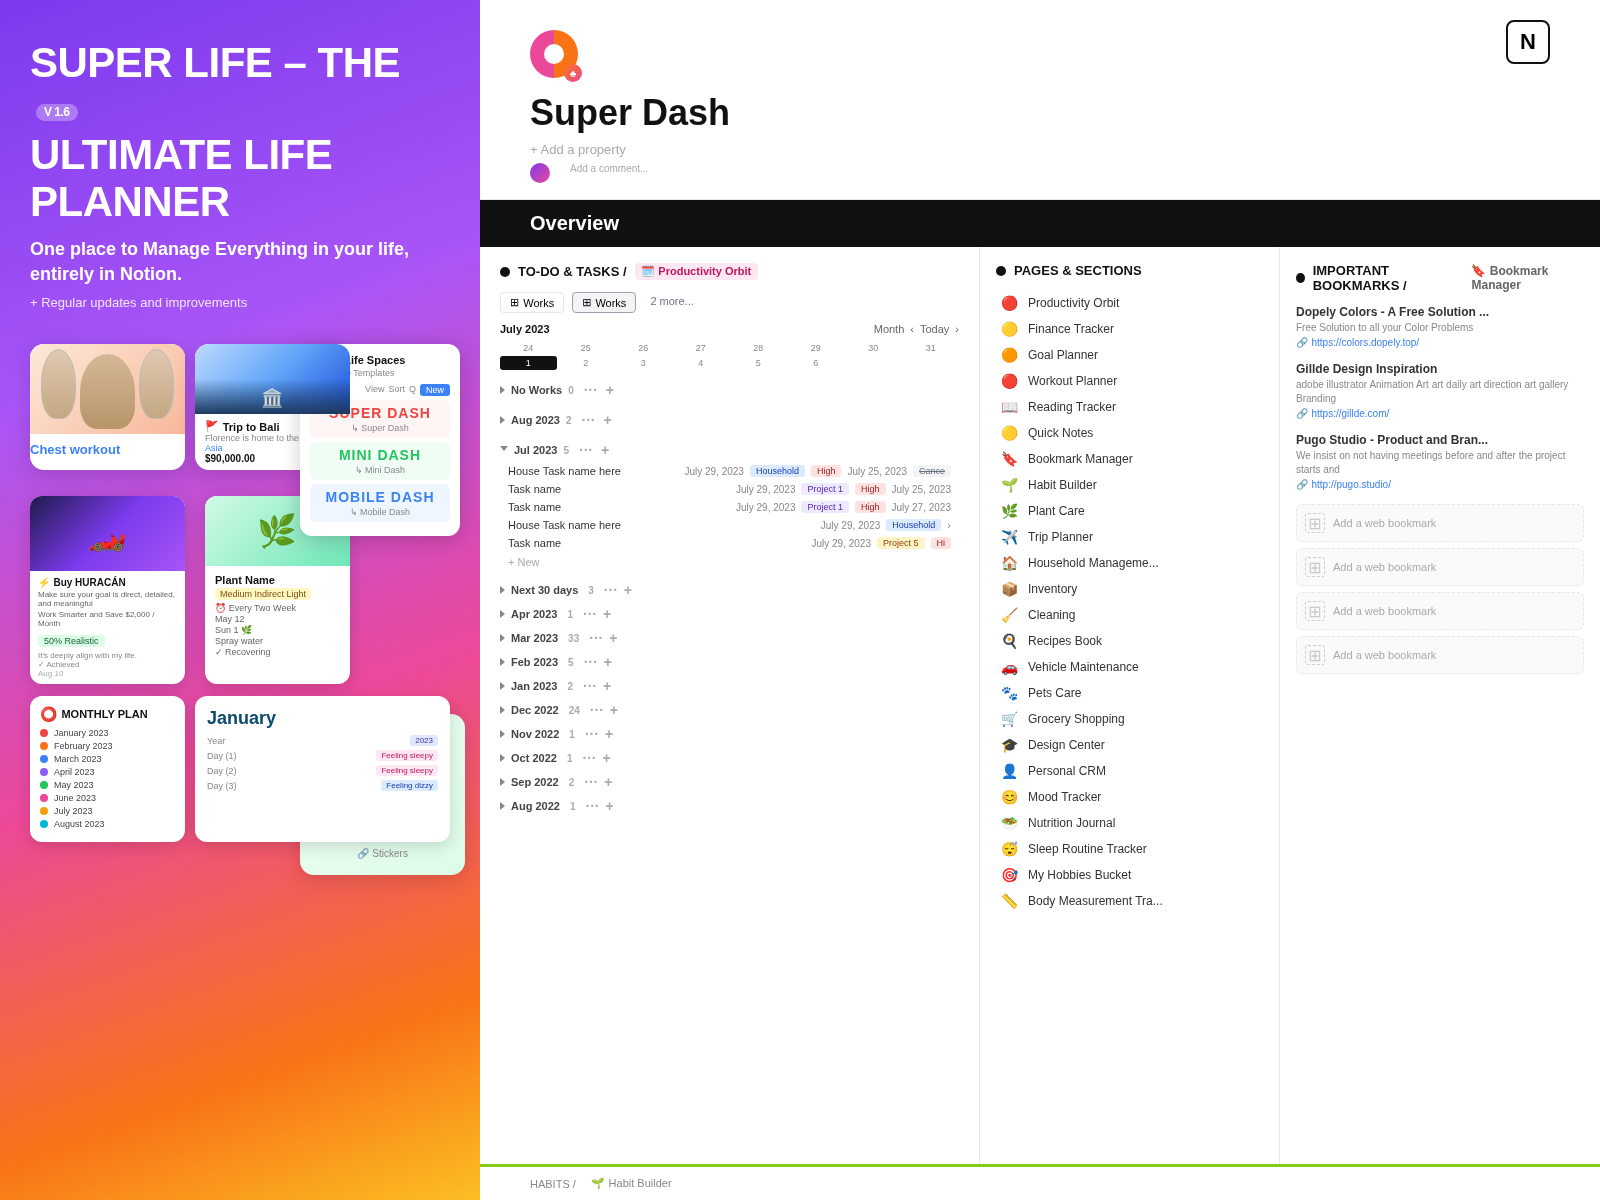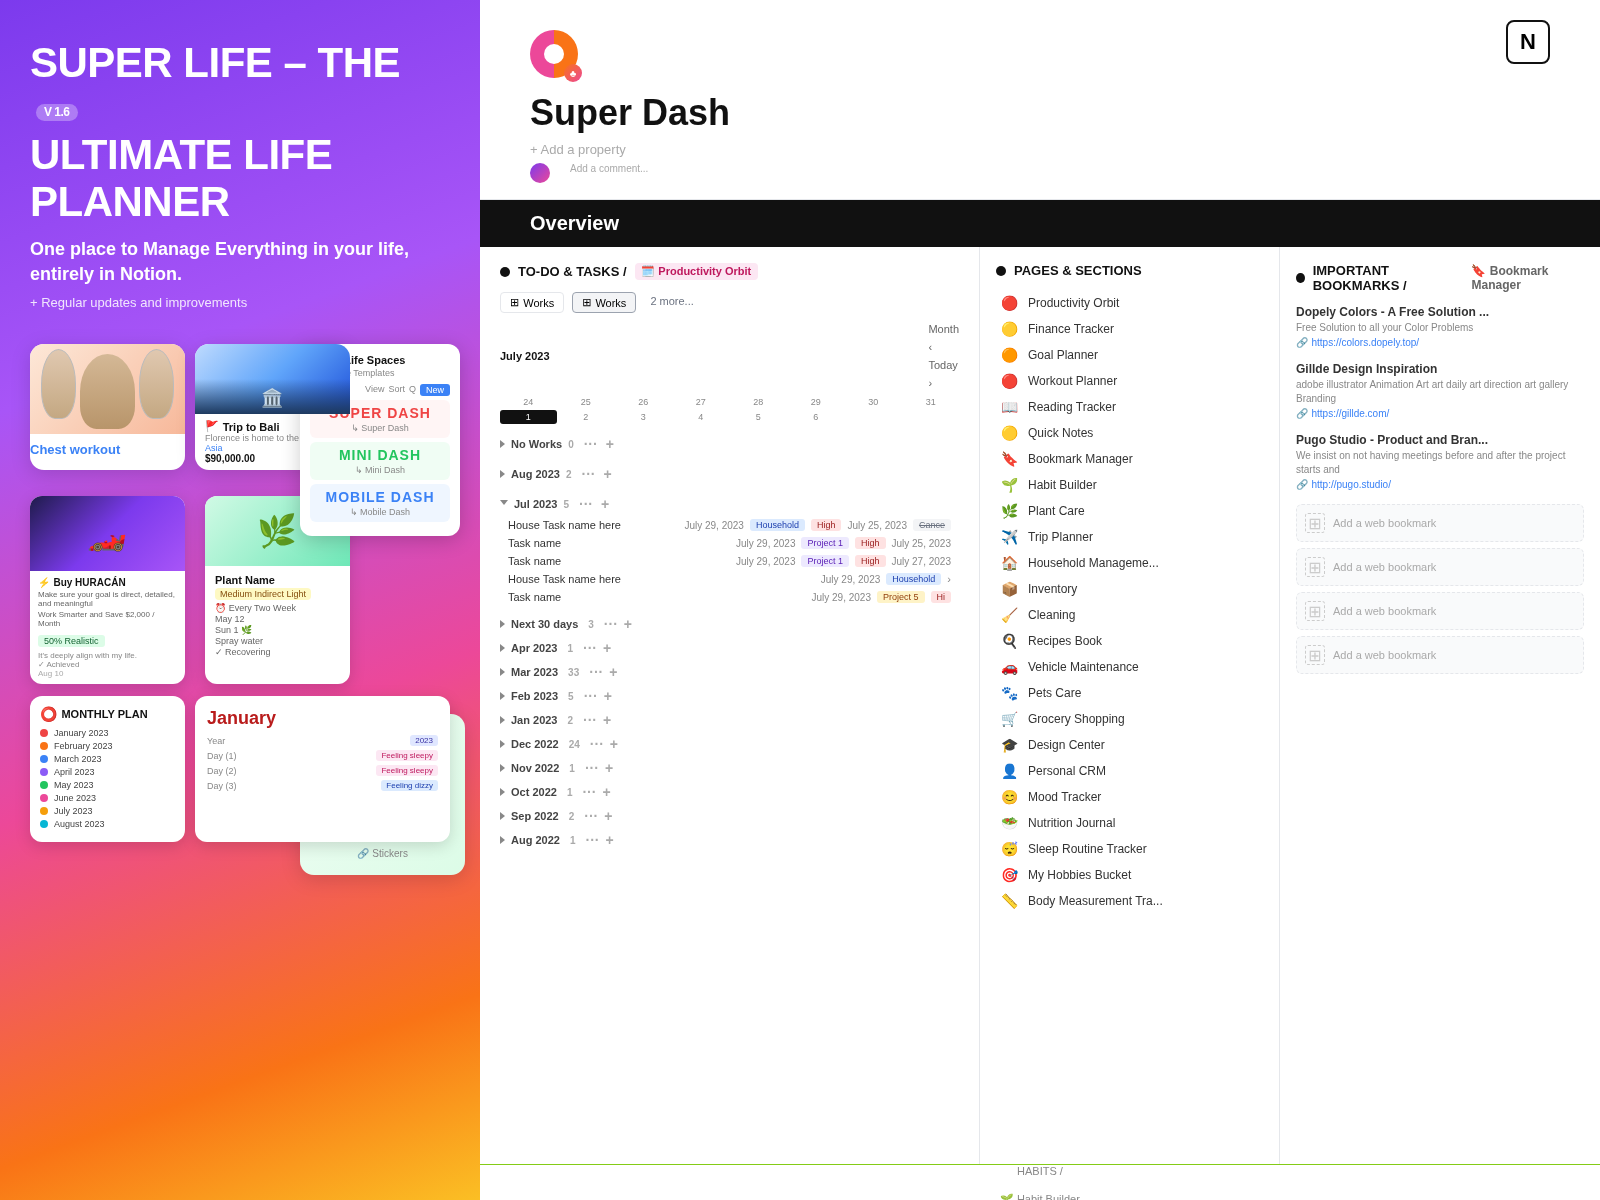--- a/index.html
+++ b/index.html
@@ -157,21 +157,21 @@
     .january-card {
       position: absolute;
       bottom: 10px;
       left: 10px;
       width: 165px;
       background: #fff;
       border-radius: 12px;
       padding: 12px;
       box-shadow: 0 4px 16px rgba(0,0,0,0.15);
     }
-    .jan-title { font-size: 18px; font-weight: 700; color: #b91c1c; margin-bottom: 6px; }
+    .jan-title { font-size: 18px; font-weight: 700; color: #0c4a6e; margin-bottom: 6px; }
     .jan-row { display: flex; justify-content: space-between; align-items: center; font-size: 9px; color: #444; margin-bottom: 4px; }
     .jan-key { color: #888; }
     .jan-badge { background: #e0e7ff; color: #3730a3; font-size: 8px; padding: 1px 5px; border-radius: 3px; }
     .feeling-badge { background: #fce7f3; color: #be185d; font-size: 8px; padding: 1px 5px; border-radius: 3px; }
     .feeling-badge2 { background: #dbeafe; color: #1e40af; font-size: 8px; padding: 1px 5px; border-radius: 3px; }
 
     
     .right-panel {
       position: absolute;
       left: 480px; top: 0;
@@ -279,28 +279,27 @@
     }
     .bookmark-item { margin-bottom: 14px; }
     .bookmark-title { font-size: 12px; font-weight: 600; color: #333; margin-bottom: 2px; }
     .bookmark-desc { font-size: 10px; color: #888; line-height: 1.4; margin-bottom: 2px; }
     .bookmark-link { font-size: 10px; color: #3b82f6; display: flex; align-items: center; gap: 3px; }
     .add-bookmark { display: flex; align-items: center; gap: 8px; padding: 8px; background: #f9fafb; border-radius: 6px; font-size: 11px; color: #aaa; margin-bottom: 6px; cursor: pointer; border: 1px dashed #e5e7eb; }
 
     
     .footer-bar {
       height: 36px;
-      border-top: 1px solid #84cc16;
+      border-top: 3px solid #84cc16;
       display: flex;
       align-items: center;
       padding: 0 50px;
       font-size: 11px;
       color: #888;
       gap: 16px;
-      flex-direction: column;
     }
   </style>
 </head>
 <body>
 
 <div class="hero">
   <div style="display:flex; justify-content:space-between; align-items:flex-start;">
     <div>
       <div class="hero-title">
         <span>SUPER LIFE – THE</span>
@@ -514,21 +513,21 @@
         </button>
         <button class="tab-btn active">
           <span>⊞</span>
             <span>Works</span>
         </button>
         <span class="more-btn">2 more...</span>
       </div>
 
       <div class="calendar-header">
         <span class="cal-month">July 2023</span>
-        <div style="display:flex; align-items:flex-start; gap:6px;flex-direction:column;">
+        <div style="display:flex; align-items:center; gap:6px;">
           <span>Month</span>
           <span class="cal-nav">‹</span>
           <span>Today</span>
           <span class="cal-nav">›</span>
         </div>
       </div>
 
       <div class="cal-grid">
         <div class="cal-cell">24</div>
         <div class="cal-cell">25</div>
@@ -603,20 +602,21 @@
           <span class="tag tag-household">Household</span>
           <span style="font-size:11px; color:#888;">›</span>
         </div>
         <div class="task-row">
           <span class="task-name">Task name</span>
           <span class="task-date">July 29, 2023</span>
           <span class="tag tag-project5">Project 5</span>
           <span class="tag tag-high">Hi</span>
         </div>
 
+        <div class="add-btn">+ New</div>
       </div>
 
       <div id="bottom-groups">
         <div class="task-group-header">
           <div class="triangle"></div>
           <span>Next 30 days</span>
             <span style="color:#aaa; font-size:10px; margin-left:4px;">3</span>
           <span style="color:#aaa; font-size:14px; margin-left:4px;">···</span>
           <span style="color:#aaa; font-size:14px;">+</span>
         </div>

